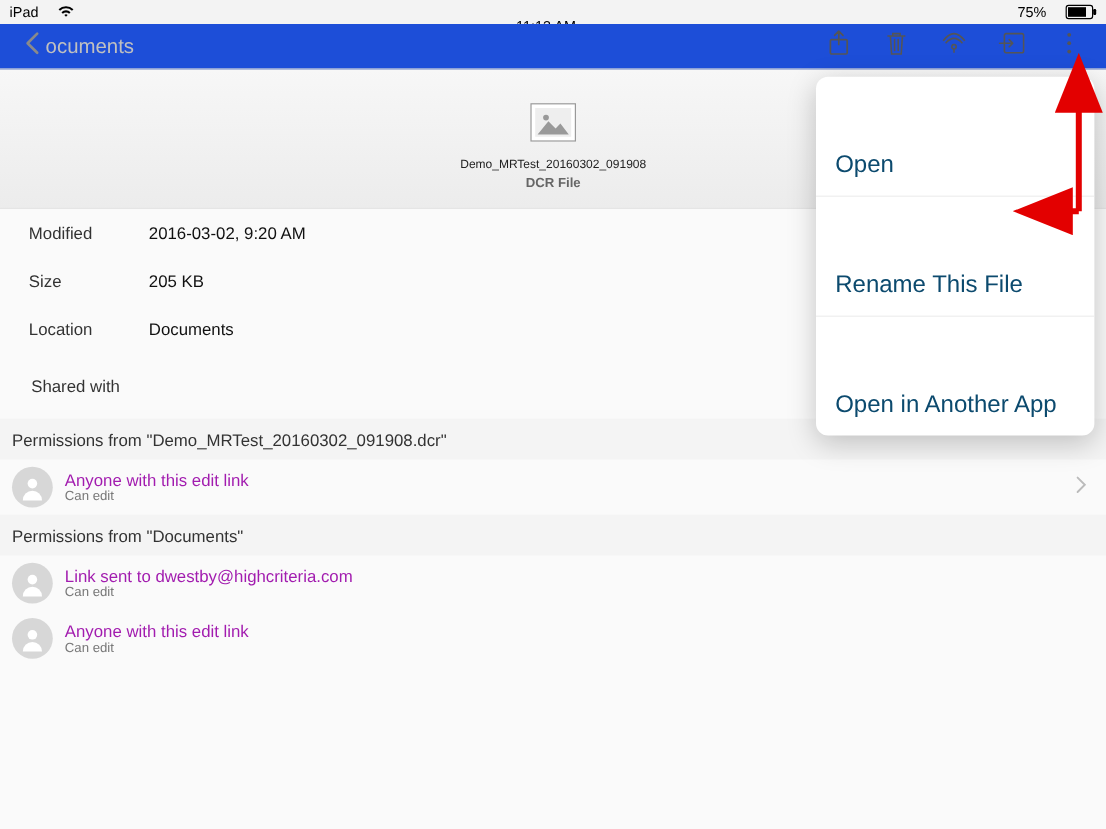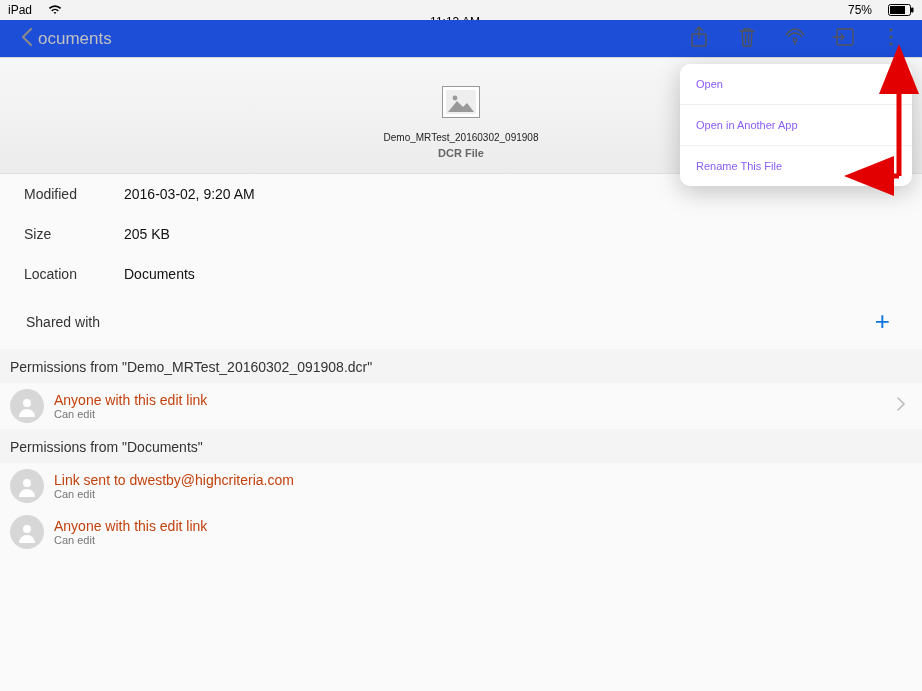--- a/index.html
+++ b/index.html
@@ -18,25 +18,25 @@
   .file-type { font-size: 11px; color: #666; margin-top: 4px; font-weight: bold; }
   .info-row { display: flex; padding: 12px 24px; font-size: 14px; }
   .info-label { width: 100px; color: #333; }
   .info-value { color: #111; }
   .section-row { display: flex; align-items: center; padding: 12px 26px; font-size: 14px; color: #333; }
   .section-row .plus { margin-left: auto; color: #0b74de; font-size: 26px; font-weight: 300; padding-right: 6px; }
   .perm-heading { padding: 10px 10px 8px; font-size: 14px; color: #333; background: #f0f0f0a0; }
   .perm-item { display: flex; align-items: center; padding: 6px 10px; gap: 10px; }
   .avatar { width: 34px; height: 34px; border-radius: 50%; background: #d7d7d7; display: flex; align-items: center; justify-content: center; flex-shrink: 0; }
   .perm-text { display: flex; flex-direction: column; }
-  .perm-title { font-size: 14px; color: #c2410c; }
+  .perm-title { font-size: 14px; color: #a21caf; }
   .perm-sub { font-size: 11px; color: #777; }
   .chev-right { margin-left: auto; color: #bbb; padding-right: 6px; }
   .menu-popover { position: absolute; top: 64px; right: 10px; width: 232px; background: #fff; border-radius: 10px; box-shadow: 0 6px 24px rgba(0,0,0,.22); overflow: hidden; z-index: 50; }
-  .menu-item { padding: 14px 16px; font-size: 11px; color: #8b5cf6; border-bottom: 1px solid #eee; }
+  .menu-item { padding: 14px 16px; font-size: 20px; color: #0c4a6e; border-bottom: 1px solid #eee; margin-top: 48px; }
   .menu-item:last-child { border-bottom: none; }
   .arrow-overlay { position: absolute; pointer-events: none; z-index: 60; }
   svg { overflow: visible; }
 </style>
 </head>
 <body>
 
 <div class="status-bar">
   <div class="status-left">
     <span>iPad</span>
@@ -184,22 +184,22 @@
       </svg>
   </div>
   <div class="perm-text">
     <span class="perm-title">Anyone with this edit link</span>
     <span class="perm-sub">Can edit</span>
   </div>
 </div>
 
 <div class="menu-popover">
   <div class="menu-item">Open</div>
+  <div class="menu-item">Rename This File</div>
   <div class="menu-item">Open in Another App</div>
-  <div class="menu-item">Rename This File</div>
 </div>
 
 <svg class="arrow-overlay" style="left:0; top:0; width:922px; height:691px; position:absolute;">
   <defs>
     <marker id="arrowhead" markerWidth="10" markerHeight="8" refX="8" refY="4" orient="auto">
       <polygon points="0 0, 10 4, 0 8" fill="#e30000"></polygon>
     </marker>
   </defs>
 
   <line x1="899" y1="176" x2="899" y2="54" stroke="#e30000" stroke-width="5" marker-end="url(#arrowhead)"></line>

